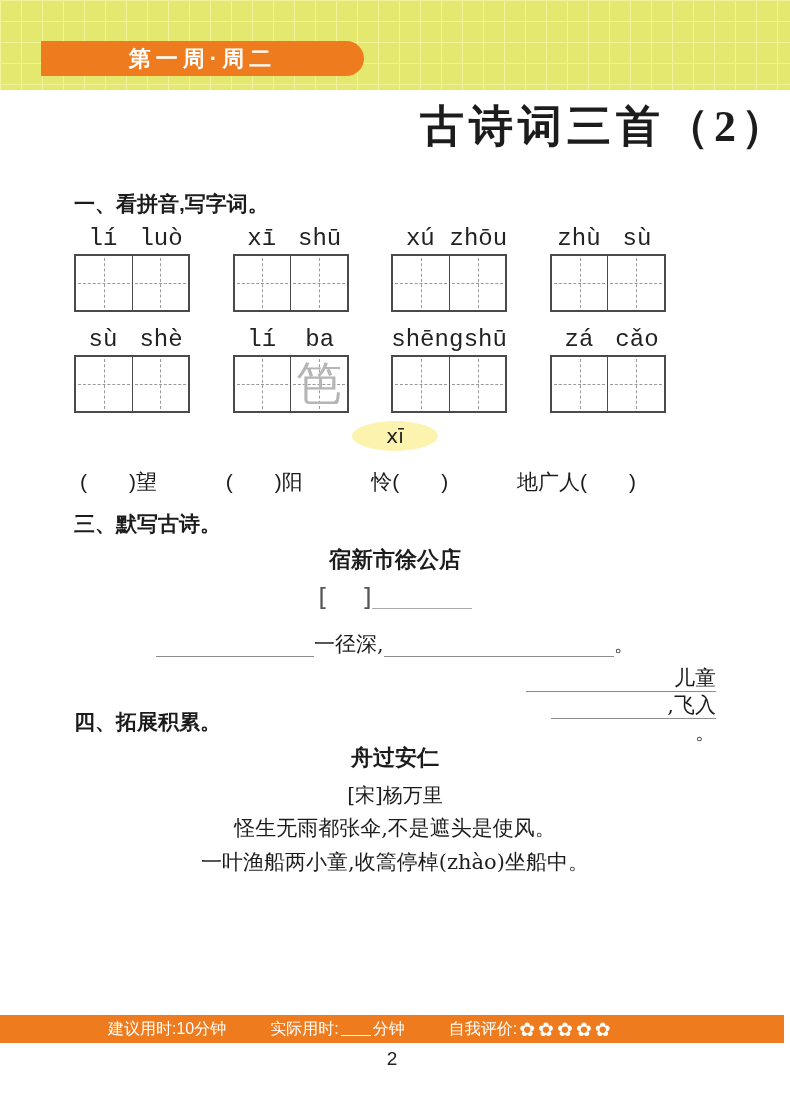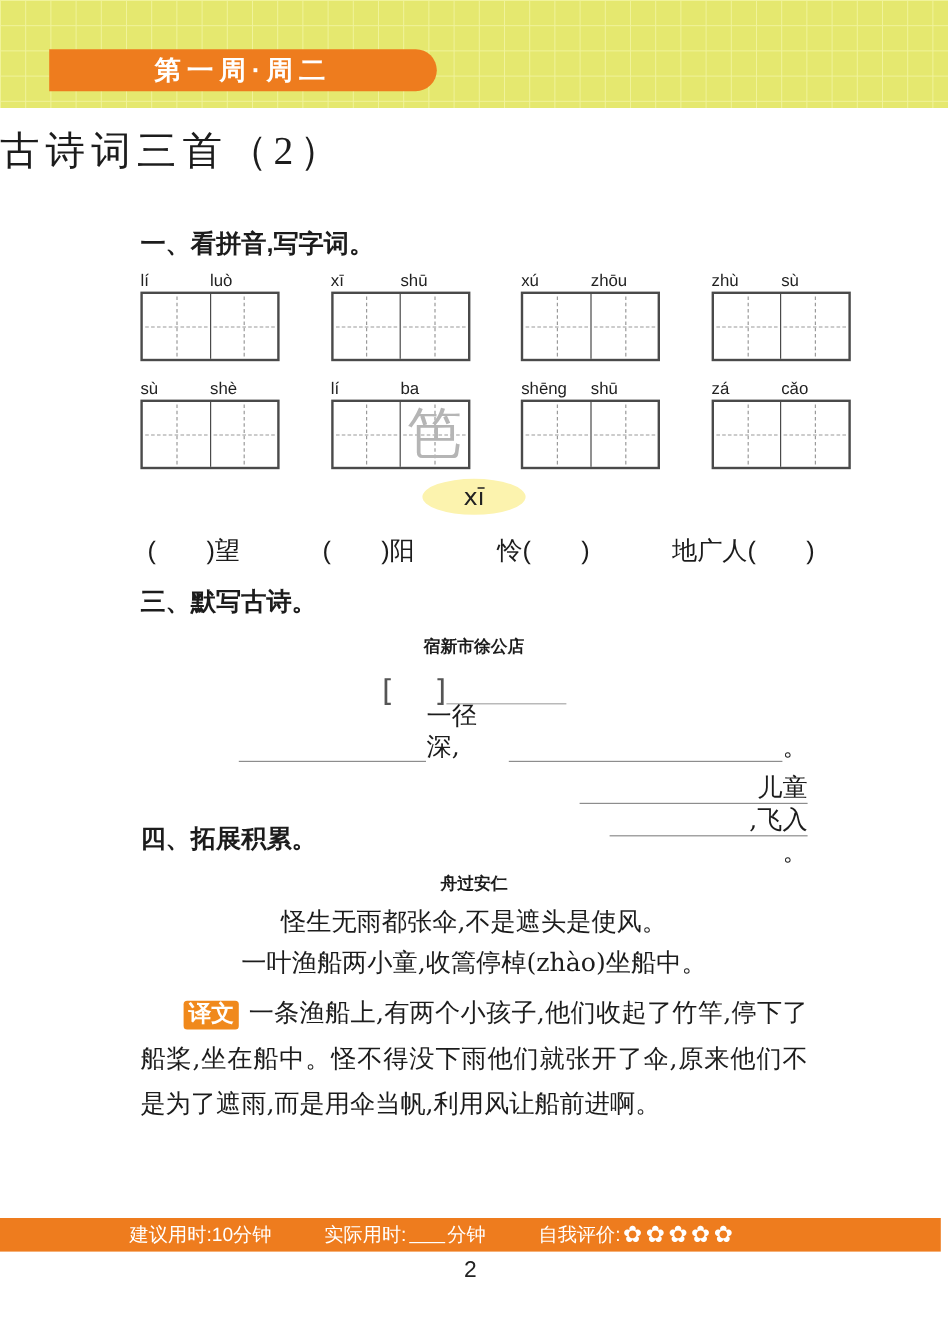--- a/index.html
+++ b/index.html
@@ -20,34 +20,34 @@
     position:absolute; left:0; top:41px; width:323px; height:35px;
     background:#ee7c1e; border-radius:0 18px 18px 0;
     display:flex; align-items:center; justify-content:center;margin-left:41px;
   }
   .week-banner span {
     color:#fff; font-weight:bold; font-size:22px; letter-spacing:5px;
   }
 
   
   .doc-title {
-    margin-top:14px; text-align:left;
-    font-family:"Liberation Serif", serif; font-weight:normal;
-    font-size:33px; letter-spacing:5px; height:46px; line-height:46px;
-  }
-
-  .content { padding:0 117px;margin-top:39px; }
+    margin-top:14px; text-align:right;
+    font-family:"Liberation Serif", serif; font-weight:bold;
+    font-size:44px; letter-spacing:5px; height:46px; line-height:46px;
+  }
+
+  .content { padding:0 74px;margin-top:39px; }
 
   .sec-heading { font-size:21px; font-weight:bold; margin-top:14px; height:30px; line-height:30px; }
 
   
   .grid-row { width:592px; display:flex; justify-content:space-between; }
   .grid-group { width:116px; }
   .pinyin-row { display:flex; margin-bottom:2px; }
-  .pinyin-row span { flex:1; font-size:14px; color:#222; font-family:Liberation Sans, sans-serif; }
+  .pinyin-row span { flex:1; text-align:center; font-size:24px; color:#222; font-family:Liberation Mono, monospace; }
   .tzg { display:flex; border:2px solid #4a4a4a; height:58px; background:#fff; }
   .tzg .cell { flex:1; position:relative; }
   .tzg .cell + .cell { border-left:1.5px solid #4a4a4a; }
   .tzg .cell::before { content:""; position:absolute; left:2px; right:2px; top:50%; border-top:1px dashed #9a9a9a; }
   .tzg .cell::after  { content:""; position:absolute; top:2px; bottom:2px; left:50%; border-left:1px dashed #9a9a9a; }
   .cell .hint {
     position:absolute; inset:0; z-index:2;
     display:flex; align-items:center; justify-content:center;
     font-size:46px; color:#b5b5b5; font-family:"DejaVu Serif", serif;
   }
@@ -60,21 +60,21 @@
     border-radius:50%; text-align:center; line-height:30px;
     font-size:20px; font-family:"DejaVu Sans", sans-serif; color:#222;
   }
   .homophone-row {
     display:flex; justify-content:space-between; width:556px;
     margin:16px 0 0 6px; font-size:21px; height:30px; line-height:30px;
   }
   .homophone-row span { white-space:pre; }
 
   
-  .poem-title { text-align:center; font-size:14px; font-weight:bold; margin-top:6px; height:30px; line-height:30px; }
+  .poem-title { text-align:center; font-size:22px; font-weight:bold; margin-top:6px; height:30px; line-height:30px; }
   .bracket-line { display:flex; justify-content:center; align-items:flex-end; margin-top:8px; height:26px; }
   .bracket { font-size:25px; color:#555; line-height:22px; font-family:"DejaVu Sans", sans-serif; }
   .bracket-gap { display:inline-block; width:34px; }
   .blank { display:inline-block; border-bottom:1px solid #8d8d8d; height:22px; }
   .w100 { width:100px; border-bottom-color:#a9a9a9; }
   .w158 { width:158px; } .w230 { width:230px; } .w190 { width:190px; } .w165 { width:165px; }
   .dict-line { display:flex; align-items:flex-end; font-size:21px; height:32px; font-family:"DejaVu Serif", serif; }
   .dict-line .txt { line-height:26px; }
   .ml82 { margin-left:82px; margin-top:16px; }
   .ml77 { margin-left:77px; margin-top:8px;flex-direction:column; }
@@ -267,24 +267,24 @@
     <div class="dict-line ml77">
       <span class="txt">儿童</span>
       <span class="blank w190"></span>
       <span class="txt">,飞入</span>
       <span class="blank w165"></span>
       <span class="txt">。</span>
     </div>
 
     <div class="sec-heading" style="margin-top:10px;">四、拓展积累。</div>
     <div class="poem-title">舟过安仁</div>
+    <div class="poem-author kai">[宋]杨万里</div>
     <div class="poem-line kai">怪生无雨都张伞,不是遮头是使风。</div>
     <div class="poem-line kai">一叶渔船两小童,收篙停棹(zhào)坐船中。</div>
 
-    <p class="translation kai"><span class="yiwen-badge">译文</span><span>一条渔船上,有两个小孩子,他们收起了竹竿,停下了船桨,坐在船中。怪不得没下雨他们就张开了伞,原来他们不是为了遮雨,而是用伞当帆,利用风让船前进啊。</span></p>
 
   </div>
 
   <div class="footer-bar">
     <span class="footer-item">建议用时:10分钟</span>
     <span class="footer-item">
       <span>实际用时:</span>
       <span class="footer-blank"></span>
       <span>分钟</span>
     </span>

